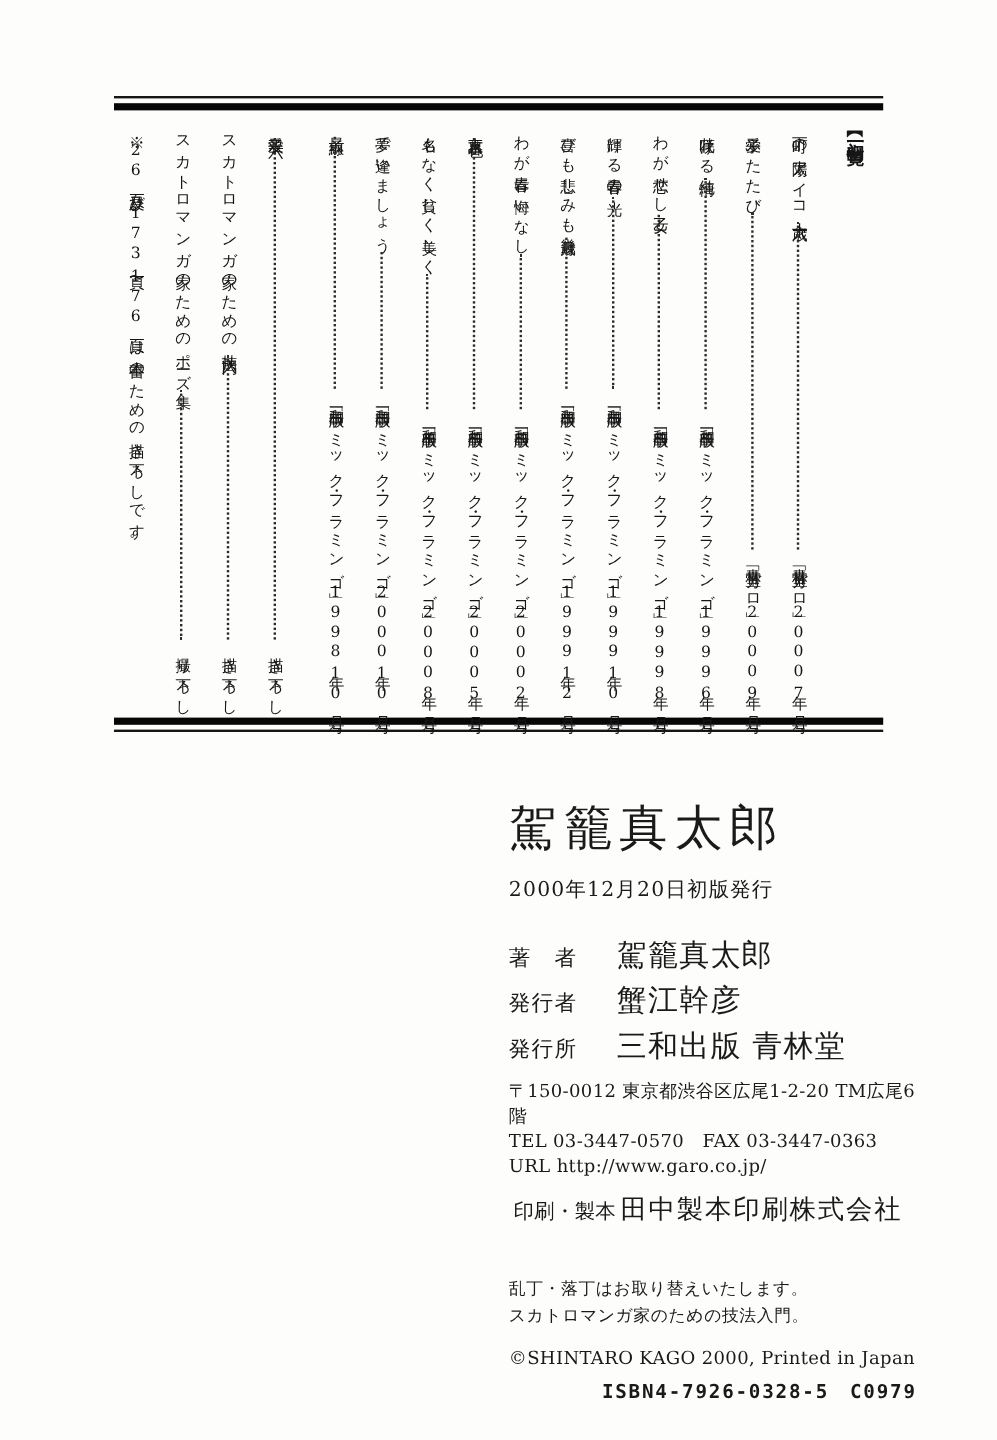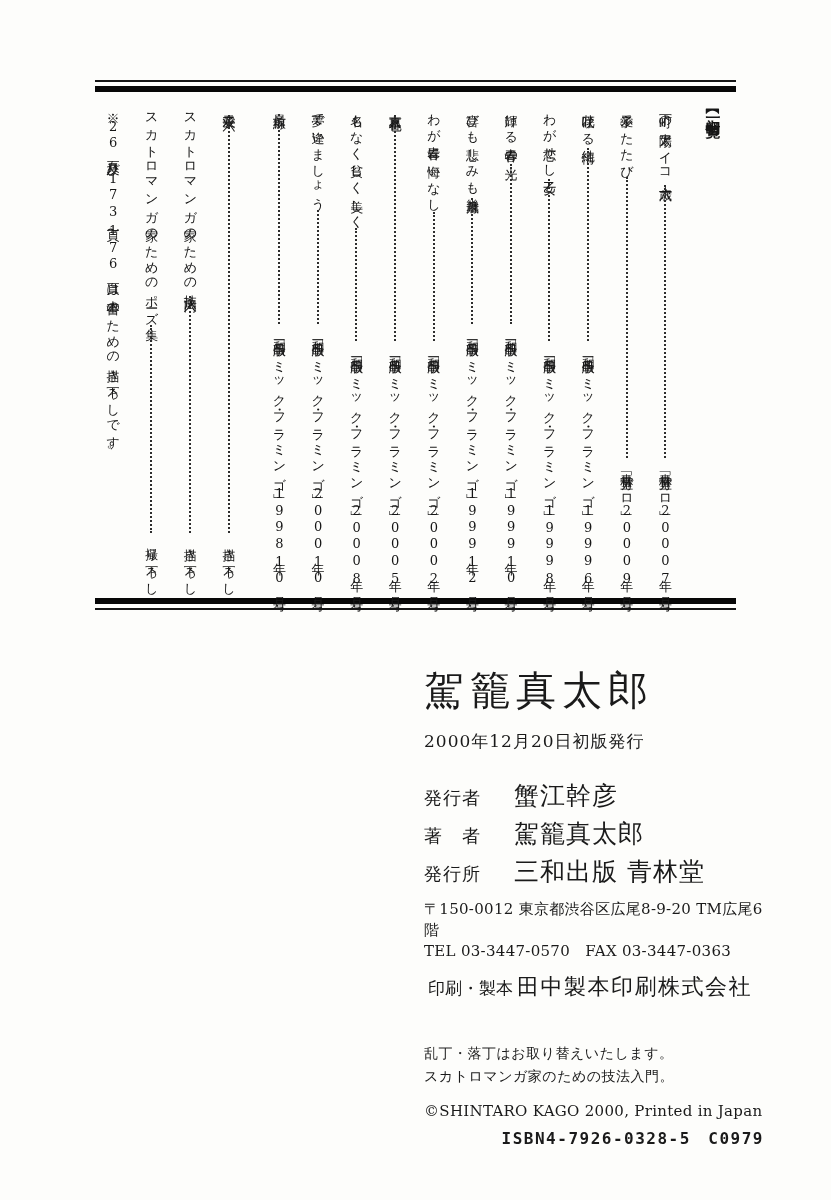--- a/index.html
+++ b/index.html
@@ -145,36 +145,37 @@
     <div class="rule thick"></div>
     <div class="rule thin b-thin"></div>
   </div>
 
   <div class="colophon">
     <h1 class="book-title">駕籠真太郎</h1>
     <div class="edition-date">2000年12月20日初版発行</div>
 
     <div class="credits">
       <div class="credit-row">
+        <span class="credit-label">著　者</span>
+        <span class="credit-value">駕籠真太郎</span>
+      </div>
+      <div class="credit-row">
         <span class="credit-label">発行者</span>
         <span class="credit-value">蟹江幹彦</span>
-      </div>
-      <div class="credit-row">
-        <span class="credit-label">著　者</span>
-        <span class="credit-value">駕籠真太郎</span>
       </div>
       <div class="credit-row">
         <span class="credit-label">発行所</span>
         <span class="credit-value">三和出版 青林堂</span>
       </div>
     </div>
 
     <div class="addr-block">
-      <div>〒150-0012 東京都渋谷区広尾8-9-20 TM広尾6階</div>
+      <div>〒150-0012 東京都渋谷区広尾1-2-20 TM広尾6階</div>
       <div>TEL 03-3447-0570　FAX 03-3447-0363</div>
+      <div>URL http://www.garo.co.jp/</div>
     </div>
 
     <div class="printing-row">
       <span class="credit-label">印刷・製本</span>
       <span class="credit-value">田中製本印刷株式会社</span>
     </div>
 
     <div class="notices">
       <div>乱丁・落丁はお取り替えいたします。</div>
       <div>スカトロマンガ家のための技法入門。</div>

